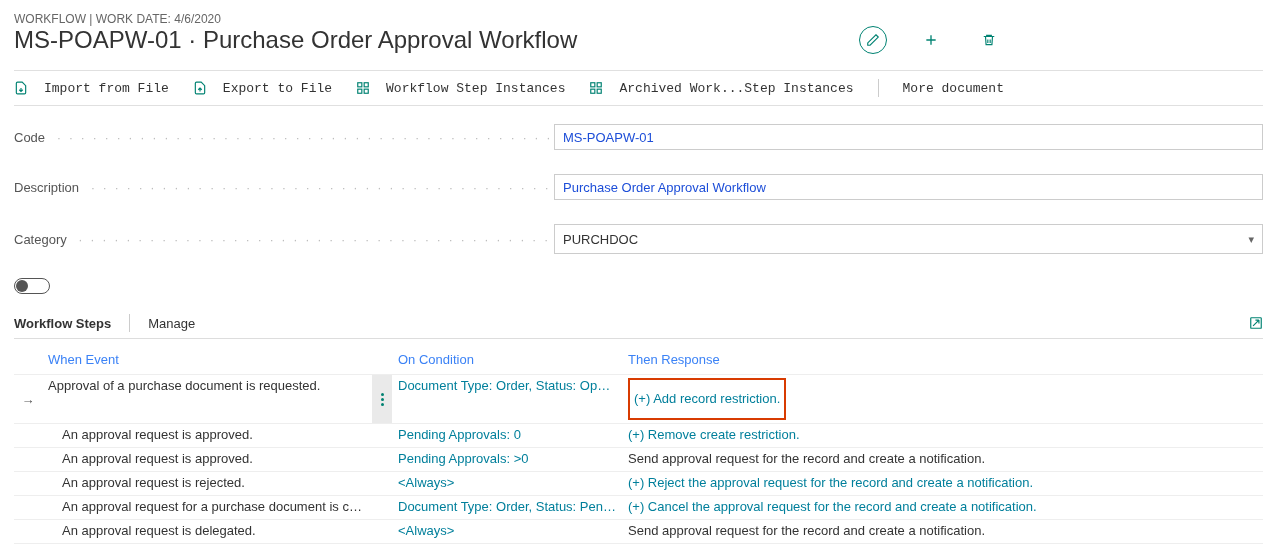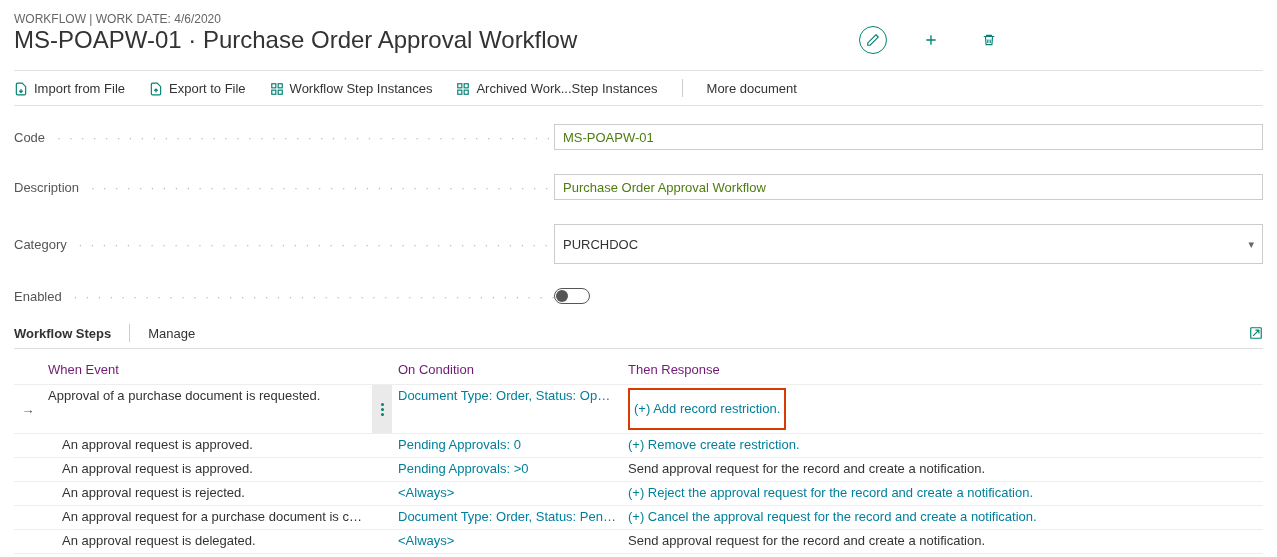--- a/index.html
+++ b/index.html
@@ -50,25 +50,26 @@
     display: flex;
     align-items: center;
     gap: 24px;
     padding: 8px 0;
     border-bottom: 1px solid #e0e0e0;
     border-top: 1px solid #e0e0e0;
     margin-bottom: 18px;
   }
   .toolbar-item {
     display: flex;
-    align-items: flex-end;
-    gap: 6px;
+    align-items: flex-start;
+    gap: 16px;
     color: #333;
     cursor: pointer;
     font-size: 13px;
+    font-family: Liberation Mono, monospace;
   }
   .toolbar-item .ti-icon { color: #008272; }
   .toolbar-sep {
     width: 1px;
     height: 18px;
     background: #ccc;
   }
   .fields {
     display: flex;
     flex-direction: column;
@@ -93,30 +94,30 @@
     letter-spacing: 2px;
     padding-left: 6px;
   }
   .field-input {
     flex: 1;
     border: 1px solid #ccc;
     padding: 4px 8px;
     font-size: 13px;
     height: 26px;
     font-family: inherit;
-    color: #4d7c0f;
+    color: #1d4ed8;
   }
   .field-select {
     flex: 1;
     display: flex;
     align-items: center;
     justify-content: space-between;
     border: 1px solid #ccc;
     padding: 3px 8px;
-    height: 40px;
+    height: 30px;
     font-size: 13px;
   }
   .chev { color: #666; font-size: 11px; }
   .toggle {
     width: 36px;
     height: 16px;
     border: 1px solid #555;
     border-radius: 10px;
     position: relative;
     background: #fff;
@@ -162,21 +163,21 @@
   .grid {
     width: 100%;
     font-size: 13px;
   }
   .grid-header, .grid-row {
     display: flex;
     align-items: stretch;
     border-bottom: 1px solid #eee;
   }
   .grid-header {
-    color: #701a75;
+    color: #3b82f6;
     padding-bottom: 4px;
   }
   .grid-row {
     min-height: 24px;
   }
   .col-arrow { width: 28px; display:flex; align-items:center; justify-content:center; color:#555; }
   .col-event { width: 330px; padding: 3px 6px; }
   .col-sep   { width: 20px; display:flex; align-items:center; justify-content:center; }
   .col-cond  { width: 230px; padding: 3px 6px; }
   .col-resp  { flex:1; padding: 3px 6px; }
@@ -286,21 +287,20 @@
     <input class="field-input" value="Purchase Order Approval Workflow" style="">
   </div>
   <div class="field-row">
     <div class="field-label"><span>Category</span></div>
     <div class="field-select">
       <span>PURCHDOC</span>
       <span class="chev">▾</span>
     </div>
   </div>
   <div class="field-row">
-    <div class="field-label"><span>Enabled</span></div>
     <div style="flex:1">
       <div class="toggle"></div>
     </div>
   </div>
 </div>
 
 <div class="section-header">
   <div class="section-title">Workflow Steps</div>
   <div class="section-sep"></div>
   <div class="section-link">Manage</div>

